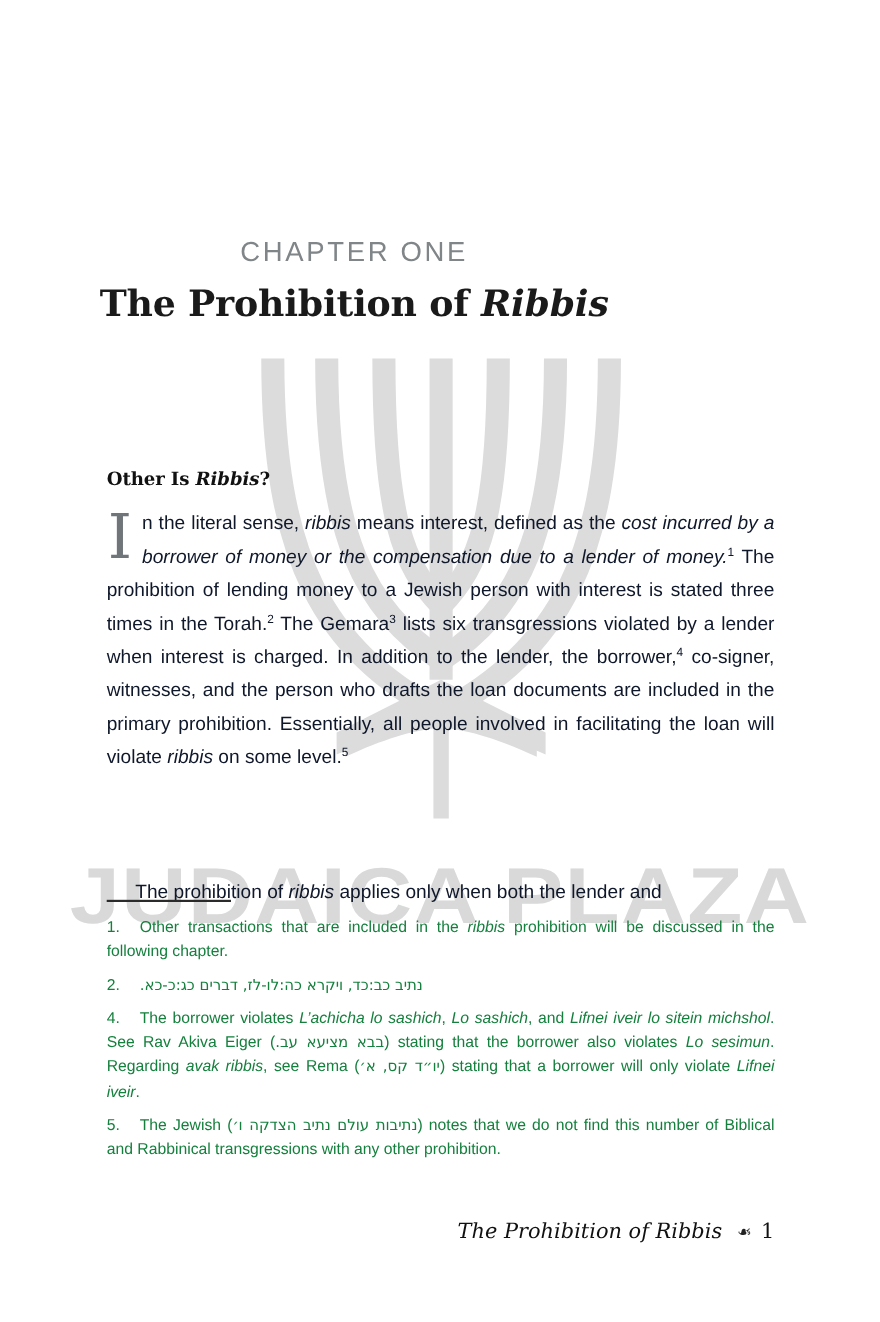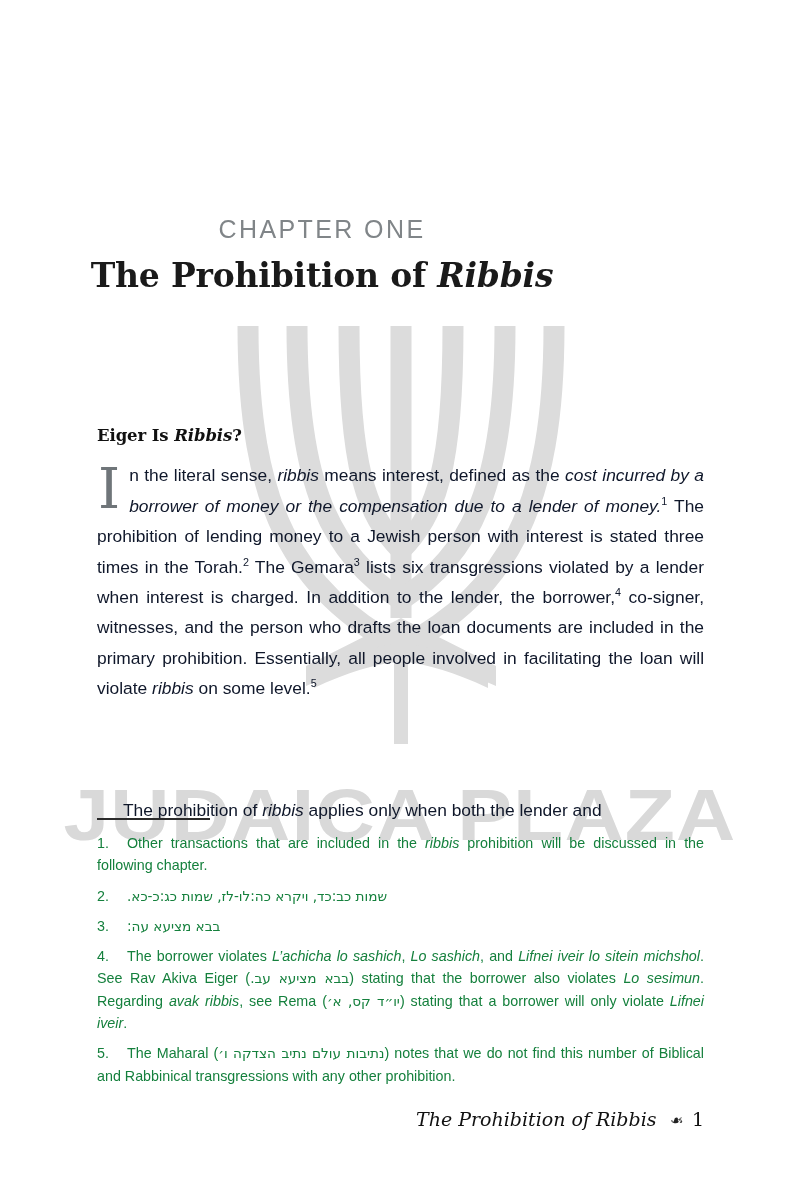--- a/index.html
+++ b/index.html
@@ -225,38 +225,37 @@
   <div id="text-watermark">JUDAICA PLAZA</div>
 </div>
 
 <div id="page">
 
   <div id="chapter-header">
     <div id="chapter-eyebrow">CHAPTER ONE</div>
     <div id="chapter-title"><span>The Prohibition of </span><span class="it">Ribbis</span></div>
   </div>
 
-  <h2 class="section-heading" id="heading-what-is-ribbis"><span>Eiger Is </span><span class="it">Ribbis</span><span>?</span></h2>
+  <h2 class="section-heading" id="heading-what-is-ribbis"><span>Other Is </span><span class="it">Ribbis</span><span>?</span></h2>
 
   <p class="body-para" id="para-intro"><span>In the literal sense, </span><span class="it">ribbis</span><span> means interest, defined as the </span><span class="it">cost incurred by a borrower of money or the compensation due to a lender of money.</span><sup>1</sup><span> The prohibition of lending money to a Jewish person with interest is stated three times in the Torah.</span><sup>2</sup><span> The Gemara</span><sup>3</sup><span> lists six transgressions violated by a lender when interest is charged. In addition to the lender, the borrower,</span><sup>4</sup><span> co-signer, witnesses, and the person who drafts the loan documents are included in the primary prohibition. Essentially, all people involved in facilitating the loan will violate </span><span class="it">ribbis</span><span> on some level.</span><sup>5</sup></p>
 
 
   <p class="body-para" id="para-lending"><span>The prohibition of </span><span class="it">ribbis</span><span> applies only when both the lender and</span></p>
 
   <div id="footnote-rule"></div>
 
   <div id="footnotes">
 
     <div class="footnote"><span class="fn-num">1.</span><span>Other transactions that are included in the </span><span class="it">ribbis</span><span> prohibition will be discussed in the following chapter.</span></div>
 
-    <div class="footnote hebrew-note"><span class="fn-num">2.</span><span class="heb">שמות כב:כד, ויקרא כה:לו-לז, שמות כג:כ-כא.</span></div>
-
-    <div class="footnote hebrew-note"><span class="fn-num">3.</span><span class="heb">בבא מציעא עה:</span></div>
+    <div class="footnote hebrew-note"><span class="fn-num">2.</span><span class="heb">נתיב כב:כד, ויקרא כה:לו-לז, דברים כג:כ-כא.</span></div>
+
 
     <div class="footnote"><span class="fn-num">4.</span><span>The borrower violates </span><span class="it">L’achicha lo sashich</span><span>, </span><span class="it">Lo sashich</span><span>, and </span><span class="it">Lifnei iveir lo sitein michshol</span><span>. See Rav Akiva Eiger (</span><span class="heb">בבא מציעא עב.</span><span>) stating that the borrower also violates </span><span class="it">Lo sesimun</span><span>. Regarding </span><span class="it">avak ribbis</span><span>, see Rema (</span><span class="heb">יו״ד קס, א׳</span><span>) stating that a borrower will only violate </span><span class="it">Lifnei iveir</span><span>.</span></div>
 
-    <div class="footnote"><span class="fn-num">5.</span><span>The Maharal (</span><span class="heb">נתיבות עולם נתיב הצדקה ו׳</span><span>) notes that we do not find this number of Biblical and Rabbinical transgressions with any other prohibition.</span></div>
+    <div class="footnote"><span class="fn-num">5.</span><span>The Jewish (</span><span class="heb">נתיבות עולם נתיב הצדקה ו׳</span><span>) notes that we do not find this number of Biblical and Rabbinical transgressions with any other prohibition.</span></div>
 
   </div>
 
   <div id="page-footer"><span id="footer-title">The Prohibition of Ribbis</span><span id="footer-ornament">❧</span><span id="footer-pageno">1</span></div>
 
 </div>
 
 </body></html>

